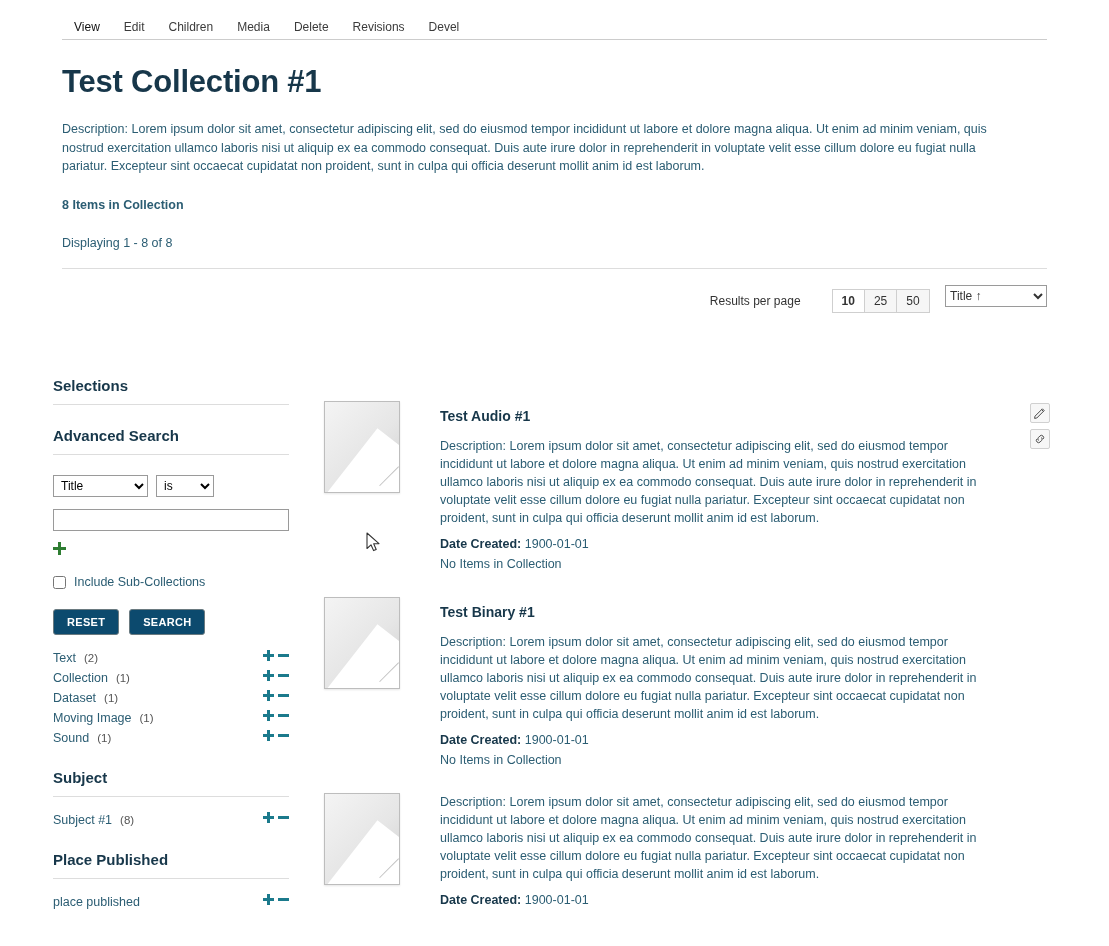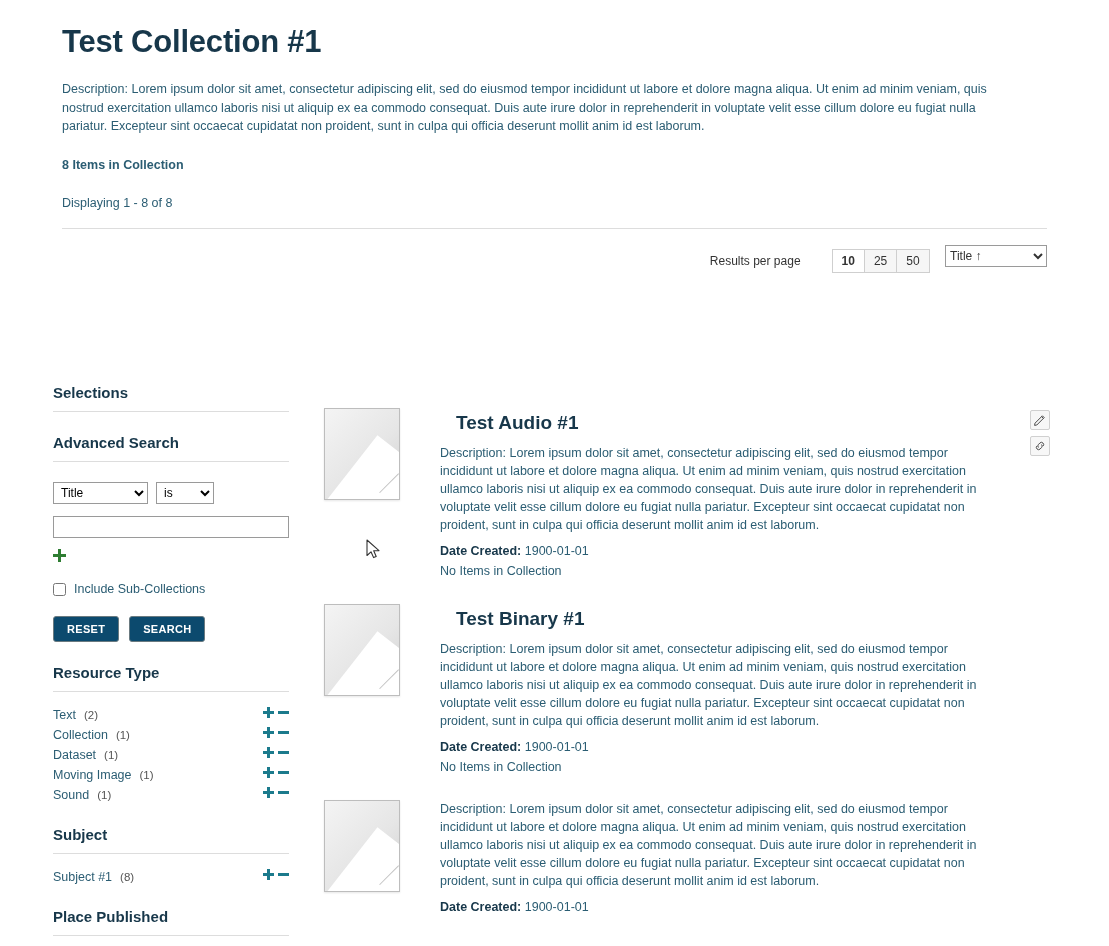--- a/index.html
+++ b/index.html
@@ -300,24 +300,24 @@
     right: 0; bottom: 25px;
     width: 27px; height: 1px;
     background: #c3c3c3;
     transform: rotate(-45deg);
     transform-origin: right bottom;
     z-index: 4;
   }
 
   .item-body { flex: 1; padding-right: 60px; }
   .item-title {
-    font-size: 19px;
+    font-size: 14px;
     font-weight: bold;
     color: #17374a;
-    margin: 4px 0 10px 16px;
+    margin: 4px 0 10px 0;
     line-height: 22px;
     cursor: pointer;
   }
   .item-desc {
     font-size: 12.5px;
     line-height: 18px;
     color: #2b5d73;
     margin-bottom: 10px;
     max-width: 600px;
   }
@@ -354,20 +354,29 @@
     height: 22px;
     z-index: 50;
     pointer-events: none;
   }
 </style>
 </head>
 <body>
 
 <div class="page">
 
+  <div class="tabs">
+    <div class="tab active">View</div>
+    <div class="tab">Edit</div>
+    <div class="tab">Children</div>
+    <div class="tab">Media</div>
+    <div class="tab">Delete</div>
+    <div class="tab">Revisions</div>
+    <div class="tab">Devel</div>
+  </div>
 
   <h1 class="title">Test Collection #1</h1>
 
   <div class="description">
     <span class="desc-label">Description:</span>
     <span>Lorem ipsum dolor sit amet, consectetur adipiscing elit, sed do eiusmod tempor incididunt ut labore et dolore magna aliqua. Ut enim ad minim veniam, quis nostrud exercitation ullamco laboris nisi ut aliquip ex ea commodo consequat. Duis aute irure dolor in reprehenderit in voluptate velit esse cillum dolore eu fugiat nulla pariatur. Excepteur sint occaecat cupidatat non proident, sunt in culpa qui officia deserunt mollit anim id est laborum.</span>
   </div>
 
   <div class="items-count">8 Items in Collection</div>
   <div class="displaying">Displaying 1 - 8 of 8</div>
@@ -441,21 +450,20 @@
       <div class="subcoll">
         <input type="checkbox" style="">
         <span>Include Sub-Collections</span>
       </div>
 
       <div class="btnrow">
         <button class="btn">RESET</button>
         <button class="btn">SEARCH</button>
       </div>
 
-      <div class="sb-head spaced">Resource Type</div>
       <div class="facet-list facet-rows">
         <div class="facet">
           <span class="name">Text</span>
           <span class="cnt">(2)</span>
           <span class="ctrls">
             <span class="ic-plus"></span>
             <span class="ic-minus"></span>
           </span>
         </div>
         <div class="facet">

